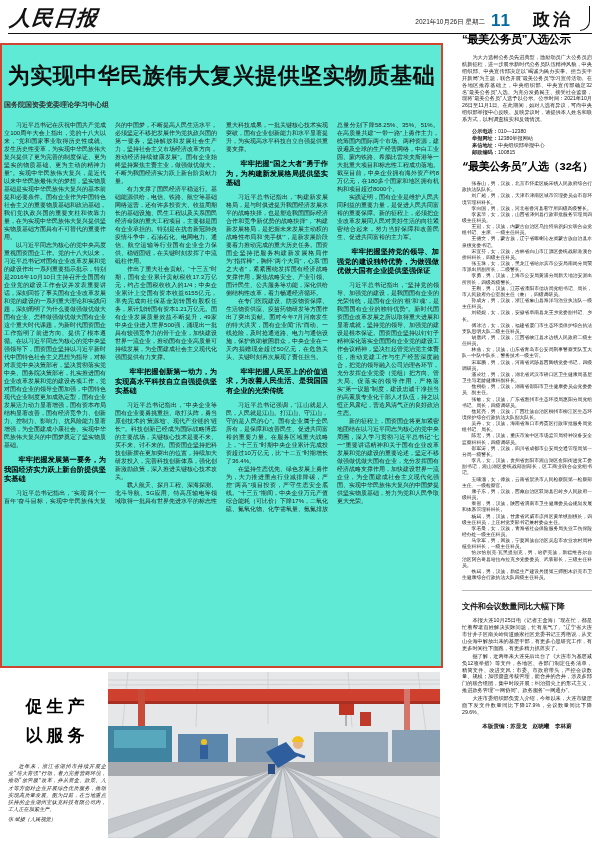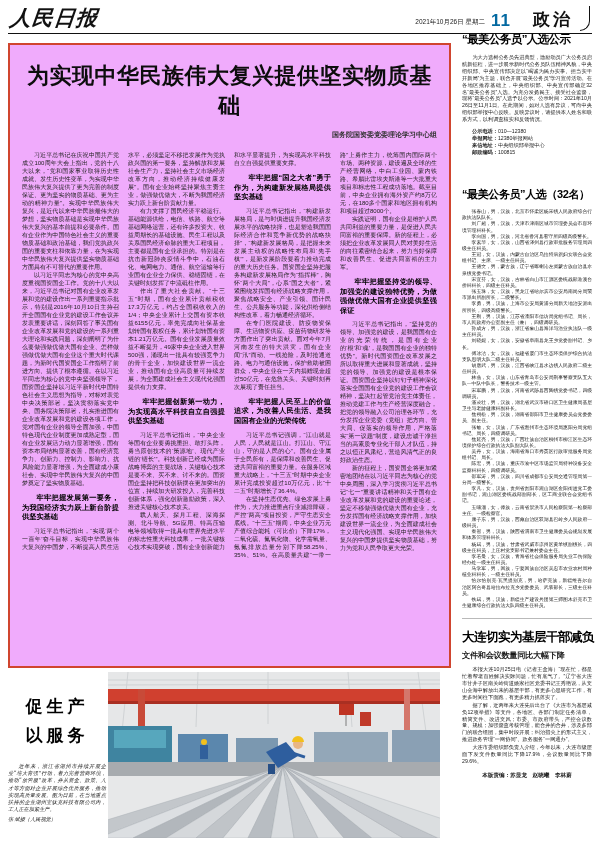--- a/index.html
+++ b/index.html
@@ -10,41 +10,41 @@
             font-style:italic;font-weight:900;font-size:21px;letter-spacing:1px;color:#111;
             transform:skewX(-6deg);}
   .header-right{position:absolute;right:10px;top:6px;display:flex;align-items:flex-end;gap:6px;}
   .issue-date{font-size:6.5px;color:#222;padding-bottom:4px;}
   .page-no{font-size:17px;font-weight:700;color:#0369a1;letter-spacing:1px;}
   .section-name{font-size:17px;font-weight:600;color:#111;letter-spacing:3px;margin-left:16px;}
   .corner{display:inline-block;width:9px;height:24px;border-right:1.5px solid #111;
           border-bottom:1.5px solid #111;border-bottom-right-radius:11px;margin-left:1px;}
   .header-rule{position:absolute;left:8px;right:8px;top:33px;height:1px;background:#111;}
   
-  .main-box{position:absolute;left:8px;top:43px;width:443px;height:625px;
-            border:2px solid #d0452f;background:#f0abfc;box-sizing:border-box;padding:0 12px;}
+  .main-box{position:absolute;left:0;top:43px;width:443px;height:625px;
+            border:2px solid #d0452f;background:#5eead4;box-sizing:border-box;padding:0 2px;}
   .headline{margin:16px 0 0;text-align:center;font-size:22px;font-weight:900;
             letter-spacing:.5px;color:#0d0d0d;}
-  .byline{margin-top:9px;text-align:right;font-size:7px;font-weight:700;
+  .byline{margin-top:9px;text-align:left;font-size:7px;font-weight:700;
           font-family:"Liberation Serif",serif;color:#333;}
   .columns{margin-top:11px;height:540px;column-count:4;column-gap:9px;
            font-size:6px;line-height:8px;text-align:justify;color:#222;overflow:hidden;}
   .chunk{margin:0;}
   .subhead{font-size:7.2px;line-height:9.6px;font-weight:800;color:#000;
            margin:6px 0 5px;text-indent:2em;}
   .para{margin:0;text-indent:2em;}
   .subhead:empty,.para:empty{display:none;margin:0;}
   
   .sidebar{position:absolute;left:462px;top:32px;width:130px;}
   .notice-title{font-size:11.5px;font-weight:900;letter-spacing:-.6px;white-space:nowrap;color:#000;}
   .notice-body{margin-top:7px;font-size:5.2px;line-height:6.9px;text-align:justify;text-indent:2em;}
   .contacts{margin-top:5px;}
   .contact-line{font-size:5.2px;line-height:7px;padding-left:10px;}
   .contact-line b{font-weight:800;}
-  .cand-title{margin-top:31px;font-size:11px;font-weight:900;letter-spacing:-.4px;white-space:nowrap;color:#000;}
+  .cand-title{margin-top:3px;font-size:11px;font-weight:900;letter-spacing:-.4px;white-space:nowrap;color:#000;font-family:Liberation Mono, monospace;}
   .names{margin-top:7px;}
   .names p{margin:0;font-size:4.8px;line-height:6.15px;text-align:justify;text-indent:2em;}
   .divider{margin:9px 0 10px;border-top:1px solid #b9b9b9;}
   .dalian-title{font-size:12.5px;font-weight:900;text-align:center;letter-spacing:-.5px;white-space:nowrap;color:#000;}
   .dalian-sub{margin-top:4px;font-size:8.2px;font-weight:700;text-align:left;letter-spacing:-.3px;white-space:nowrap;}
   .dalian-body{margin-top:5px;}
   .dalian-body p{margin:0 0 1px;font-size:5.2px;line-height:6.9px;text-align:justify;text-indent:2em;}
   .page-credit{margin-top:7px;font-size:5.6px;font-weight:700;text-align:center;color:#222;}
   
   .photo-note{position:absolute;left:8px;top:692px;width:98px;}
@@ -192,21 +192,20 @@
         <p>玉喃溜，女，傣族，云南省景洪市人民检察院第一检察部主任、一级检察官。</p>
         <p>康子东，男，汉族，西藏自治区双湖县巴岭乡人民政府一级科员。</p>
         <p>秦智，男，汉族，陕西省渭南市卫生健康委员会规划发展和体系管理科科长。</p>
         <p>杨斌，男，汉族，甘肃省武威市凉州区黄羊镇副镇长，四级主任科员，上庄村党支部书记兼村委会主任。</p>
         <p>李若曼，女，汉族，青海省社会保险服务局失业工伤保险经办处一级主任科员。</p>
         <p>马学军，男，回族，宁夏回族自治区吴忠市农业农村局种植业科科长，一级主任科员。</p>
         <p>恰尔恰别克·瓦黑提别克，男，哈萨克族，新疆维吾尔自治区阿合奇县哈拉布拉克乡党委委员、武装部长，三级主任科员。</p>
         <p>铁斌，男，汉族，新疆生产建设兵团第三师图木舒克市卫生健康综合行政执法大队四级主任科员。</p>
       </div>
     <div class="divider"></div>
-    <div class="dalian-title">大连切实为基层干部减负</div>
     <div class="dalian-sub">文件和会议数量同比大幅下降</div>
     <div class="dalian-body">
         <p>本报大连10月25日电（记者王金海）“现在忙，都是忙着帮老百姓解决实际问题，忙有底气了。”辽宁省大连市甘井子区南关岭街道姚家社区党委书记王秀艳说，从文山会海中解放出来的基层干部，有更多心思研究工作，有更多时间往下面跑，有更多精力抓落实了。</p>
         <p>据了解，近两年来大连先后出台了《大连市为基层减负12项举措》等文件，各地区、各部门制定任务清单，精简文件、改进文风；市委、市政府带头，严控会议数量、规模；加强督查考核管理，能合并的合并，涉及多部门的联合组团，集中时段开展；纠治指尖上的形式主义，推进政务管理“一网协同”、政务服务“一网通办”。</p>
         <p>大连市委组织部负责人介绍，今年以来，大连市级层面下发文件数量同比下降17.9%，会议数量同比下降29.6%。</p>
       </div>
     <div class="page-credit">本版责编：苏显龙　赵晓曦　李林蔚</div>
   </div>
 
   <div class="photo-note">

